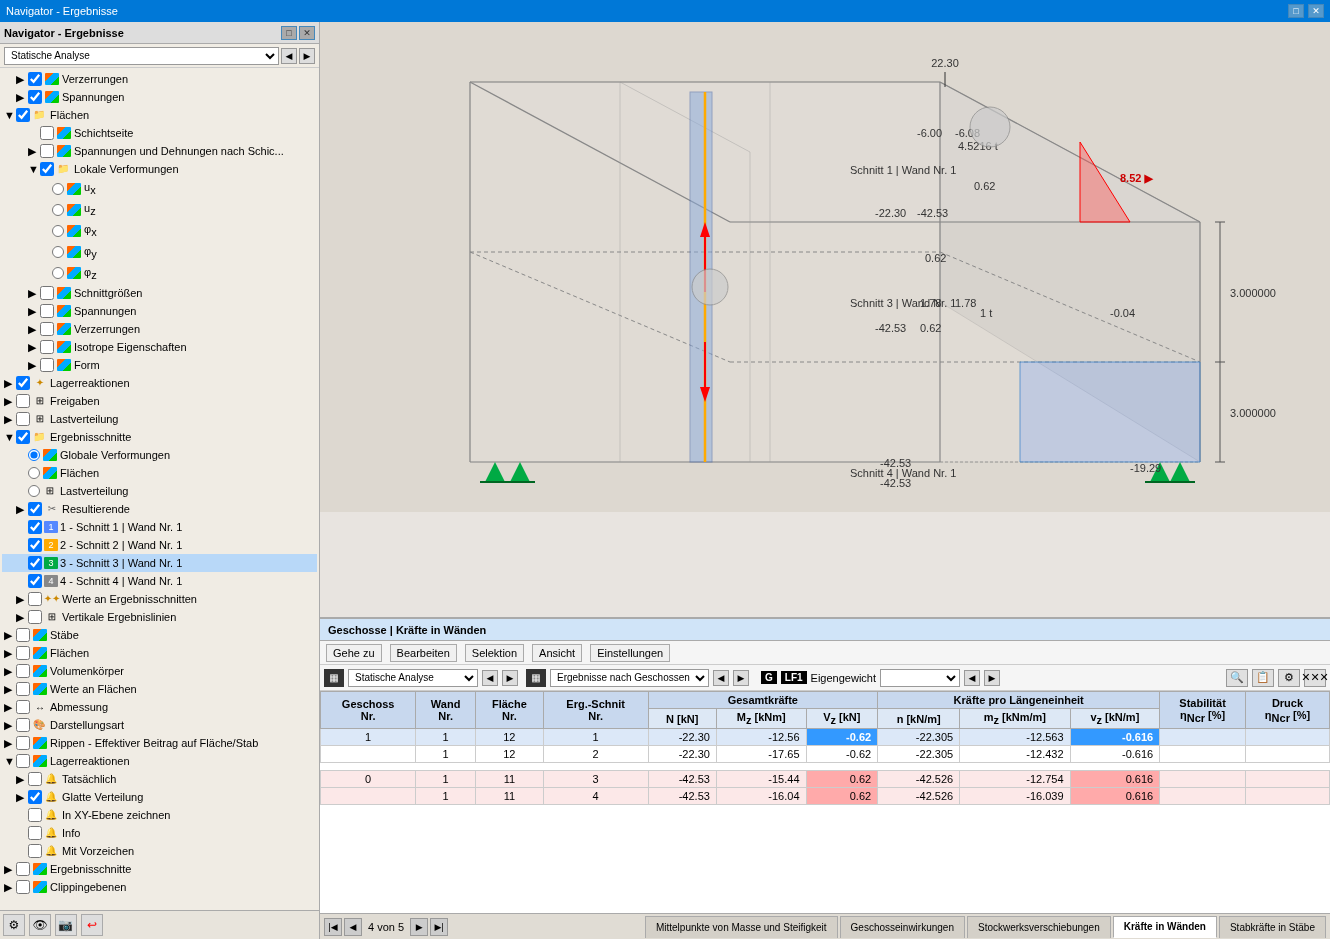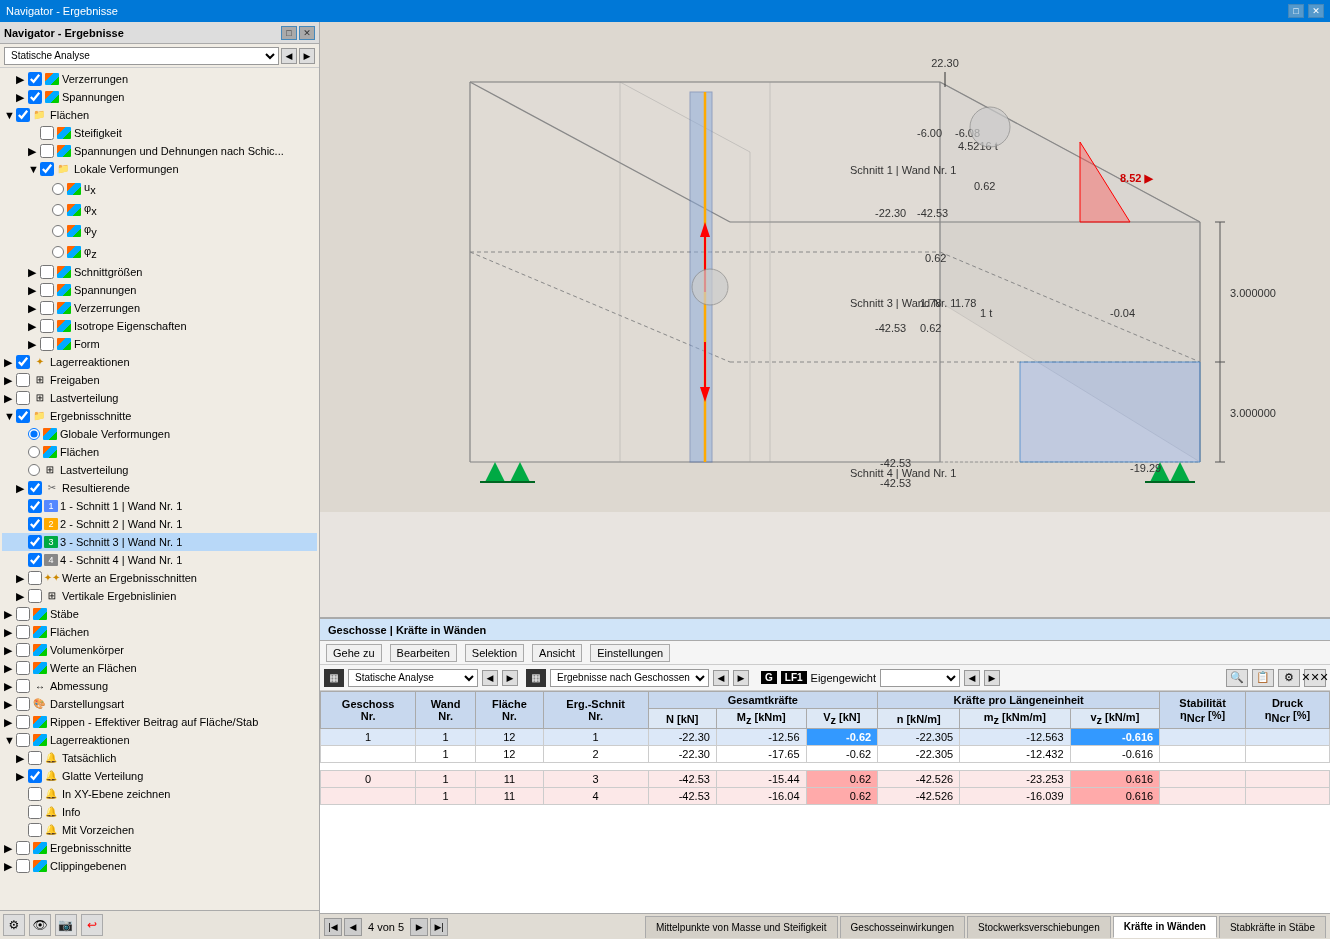--- a/index.html
+++ b/index.html
@@ -301,21 +301,21 @@
         <span class="tree-label">Flächen</span>
       </div>
 
       <div class="tree-item">
         <span style="display:inline-block;width:24px;"></span>
         <span style="display:inline-block;width:12px;"></span>
         <input type="checkbox" class="tree-check" style="">
         <span class="tree-icon">
             <span style="background:linear-gradient(135deg,#ff6600 33%,#00aaff 33%,#00aaff 66%,#00cc00 66%);width:14px;height:12px;border-radius:1px;display:inline-block;"></span>
           </span>
-        <span class="tree-label">Steifigkeit</span>
+        <span class="tree-label">Schichtseite</span>
       </div>
 
       <div class="tree-item">
         <span style="display:inline-block;width:24px;"></span>
         <span class="tree-arrow">▶</span>
         <input type="checkbox" class="tree-check" style="">
         <span class="tree-icon">
             <span style="background:linear-gradient(135deg,#ff6600 33%,#00aaff 33%,#00aaff 66%,#00cc00 66%);width:14px;height:12px;border-radius:1px;display:inline-block;"></span>
           </span>
         <span class="tree-label">Spannungen und Dehnungen nach Schic...</span>
@@ -333,20 +333,29 @@
         <span style="display:inline-block;width:36px;"></span>
         <span style="display:inline-block;width:12px;"></span>
         <input type="radio" class="tree-radio" name="lokale" style="">
         <span class="tree-icon">
             <span style="background:linear-gradient(135deg,#ff6600 33%,#00aaff 33%,#00aaff 66%,#00cc00 66%);width:14px;height:12px;border-radius:1px;display:inline-block;"></span>
           </span>
         <span class="tree-label">u<sub>x</sub></span>
       </div>
 
 
+      <div class="tree-item">
+        <span style="display:inline-block;width:36px;"></span>
+        <span style="display:inline-block;width:12px;"></span>
+        <input type="radio" class="tree-radio" name="lokale" style="">
+        <span class="tree-icon">
+            <span style="background:linear-gradient(135deg,#ff6600 33%,#00aaff 33%,#00aaff 66%,#00cc00 66%);width:14px;height:12px;border-radius:1px;display:inline-block;"></span>
+          </span>
+        <span class="tree-label">u<sub>z</sub></span>
+      </div>
 
       <div class="tree-item">
         <span style="display:inline-block;width:36px;"></span>
         <span style="display:inline-block;width:12px;"></span>
         <input type="radio" class="tree-radio" name="lokale" style="">
         <span class="tree-icon">
             <span style="background:linear-gradient(135deg,#ff6600 33%,#00aaff 33%,#00aaff 66%,#00cc00 66%);width:14px;height:12px;border-radius:1px;display:inline-block;"></span>
           </span>
         <span class="tree-label">φ<sub>x</sub></span>
       </div>
@@ -884,21 +893,21 @@
               </tr>
               <tr class="row-pink">
     <td>0</td>
     <td>1</td>
     <td>11</td>
     <td>3</td>
     <td>-42.53</td>
     <td>-15.44</td>
     <td class="cell-highlight-pink">0.62</td>
     <td>-42.526</td>
-    <td>-23.253</td>
+    <td>-12.754</td>
     <td class="cell-highlight-pink">0.616</td>
     <td></td>
     <td></td>
   </tr>
               <tr class="row-pink">
     <td></td>
     <td>1</td>
     <td>11</td>
     <td>4</td>
     <td>-42.53</td>

